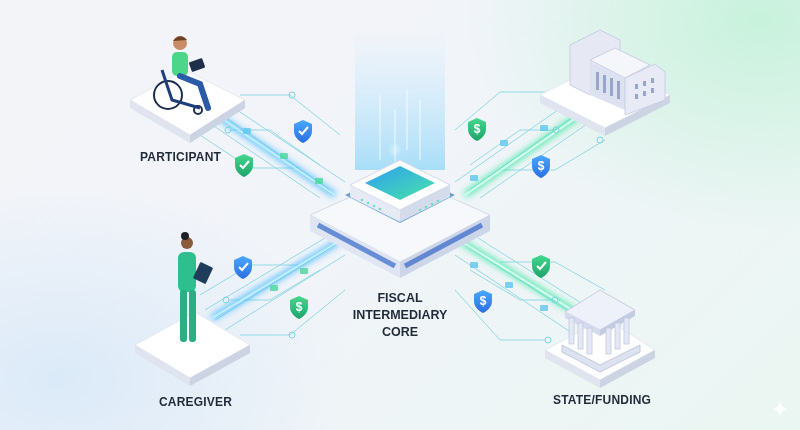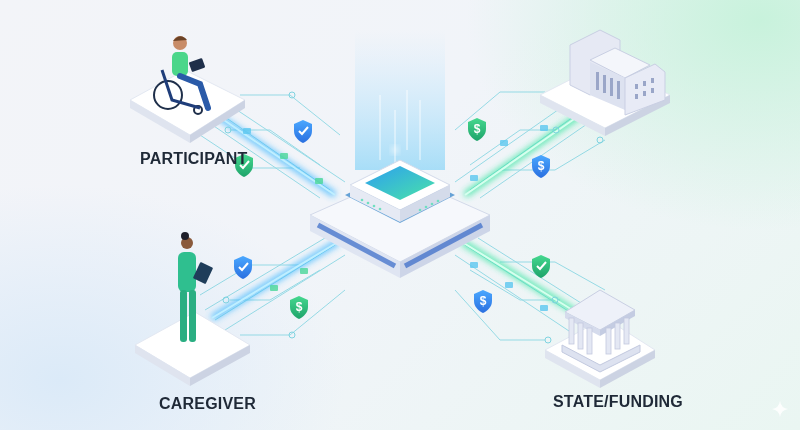--- a/index.html
+++ b/index.html
@@ -4,21 +4,21 @@
 <style>
   html,body{margin:0;padding:0;}
   body{width:800px;height:430px;overflow:hidden;font-family:"Liberation Sans",sans-serif;}
   .canvas{position:relative;width:800px;height:430px;
     background:
       radial-gradient(ellipse 420px 300px at 760px 20px, #c8f2dc 0%, rgba(200,242,220,0) 70%),
       radial-gradient(ellipse 380px 260px at 60px 380px, #dbeaf8 0%, rgba(219,234,248,0) 75%),
       linear-gradient(135deg,#f3f4f8 0%,#f1f4f9 45%,#eaf6f2 100%);
   }
   svg.scene{position:absolute;left:0;top:0;}
-  .label{position:absolute;font-weight:700;color:#1f2937;font-size:16px;letter-spacing:0.2px;}
+  .label{position:absolute;font-weight:700;color:#1f2937;font-size:12px;letter-spacing:0.2px;}
   .core-label{position:absolute;left:335px;top:290px;width:130px;text-align:center;font-weight:700;color:#1f2937;font-size:12.5px;line-height:17px;}
   .core-label span{display:block;}
   .sparkle{position:absolute;left:772px;top:401px;width:16px;height:16px;opacity:0.9;}
 </style>
 </head>
 <body>
 
 <div class="canvas">
 
 <svg class="scene" width="800" height="430" viewBox="0 0 800 430">
@@ -272,18 +272,23 @@
       <use href="#shieldShape" fill="url(#shieldBlue)"></use>
       <text x="0" y="5" font-size="12" font-weight="700" fill="#fff" text-anchor="middle" font-family="Liberation Sans, sans-serif">$</text>
     </g>
   </g>
 </svg>
 
 <div class="label" style="left:140px;top:150px;">PARTICIPANT</div>
 <div class="label" style="left:159px;top:395px;">CAREGIVER</div>
 <div class="label" style="left:553px;top:393px;">STATE/FUNDING</div>
 
+<div class="core-label">
+  <span>FISCAL</span>
+  <span>INTERMEDIARY</span>
+  <span>CORE</span>
+</div>
 
 <svg class="sparkle" viewBox="0 0 16 16">
   <path d="M8,0 Q9,7 16,8 Q9,9 8,16 Q7,9 0,8 Q7,7 8,0 Z" fill="#ffffff"></path>
 </svg>
 
 </div>
 
 </body></html>

